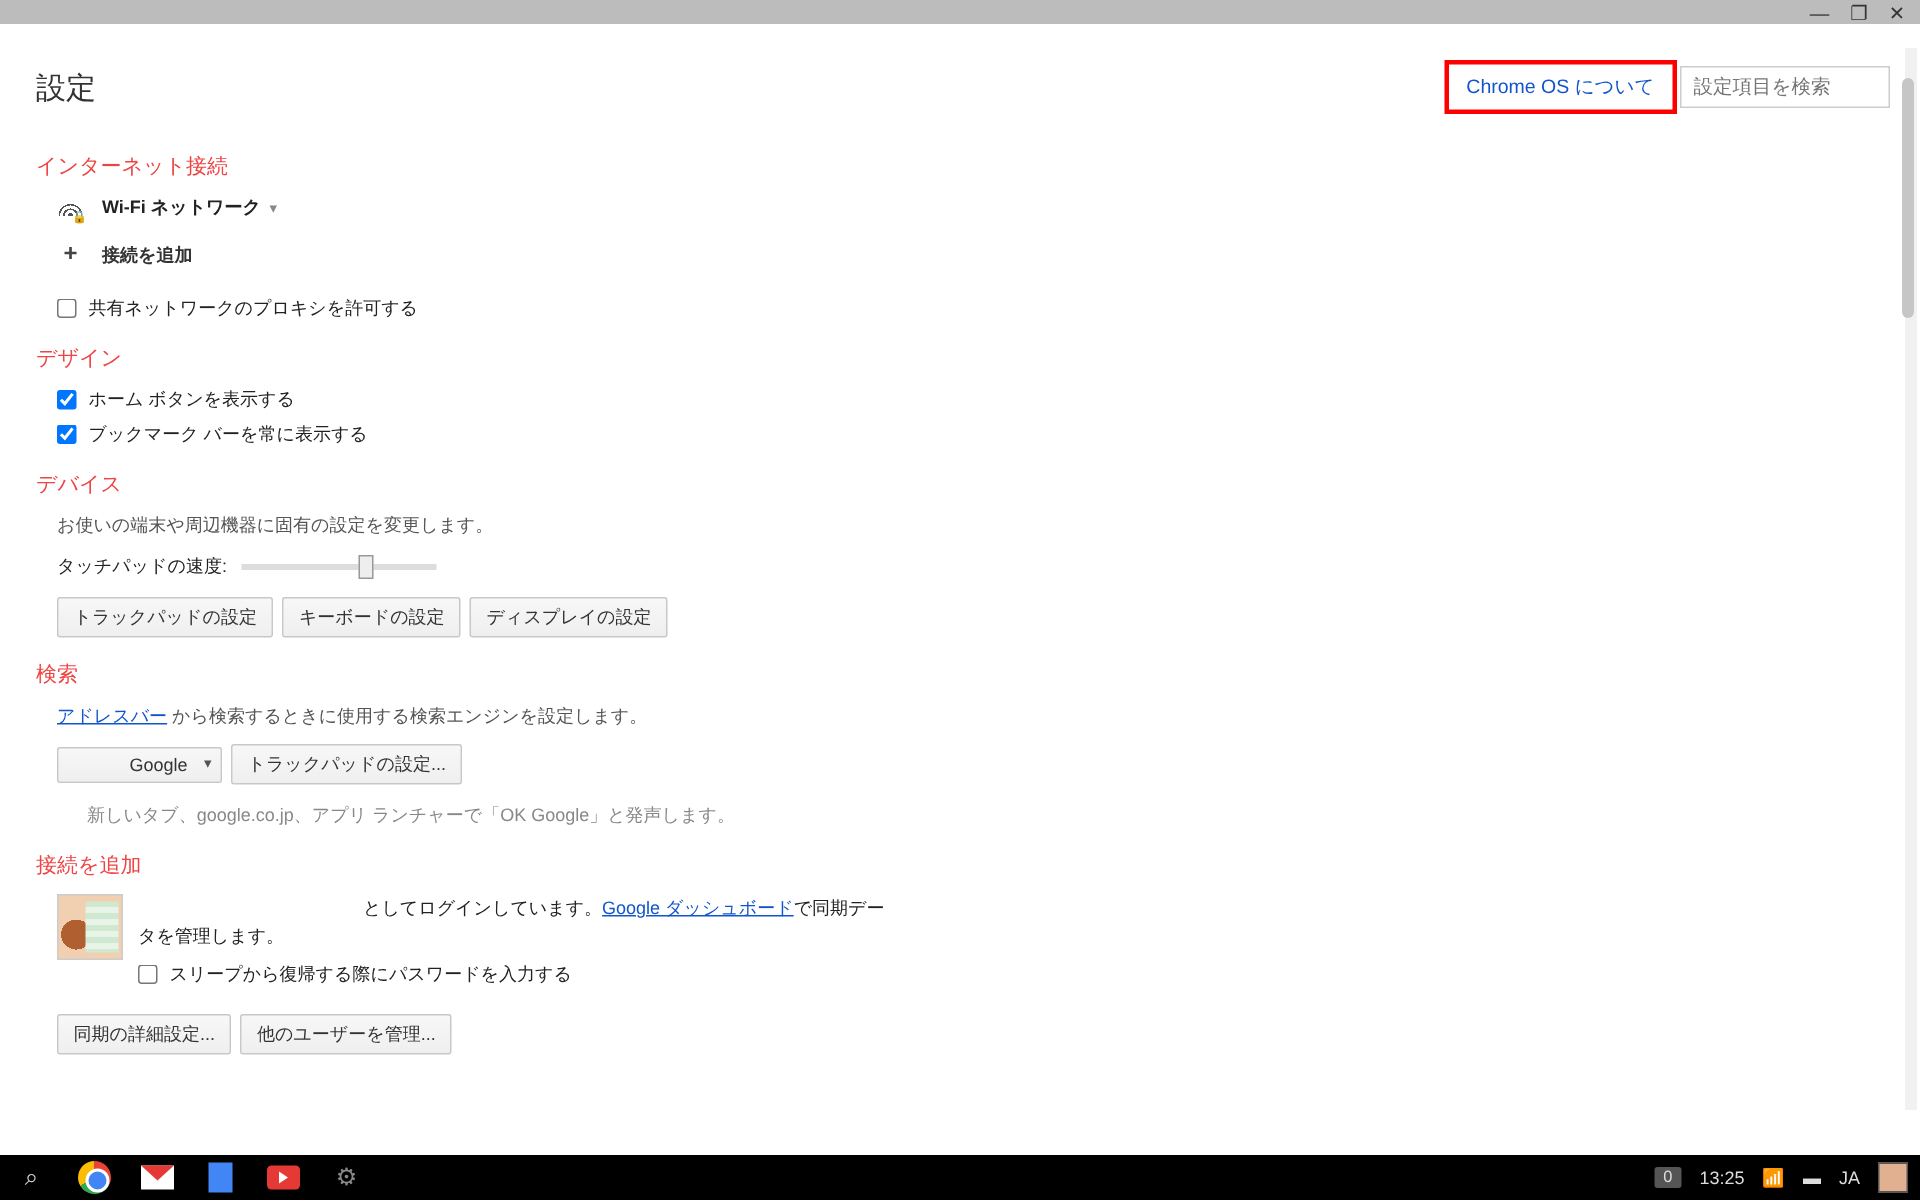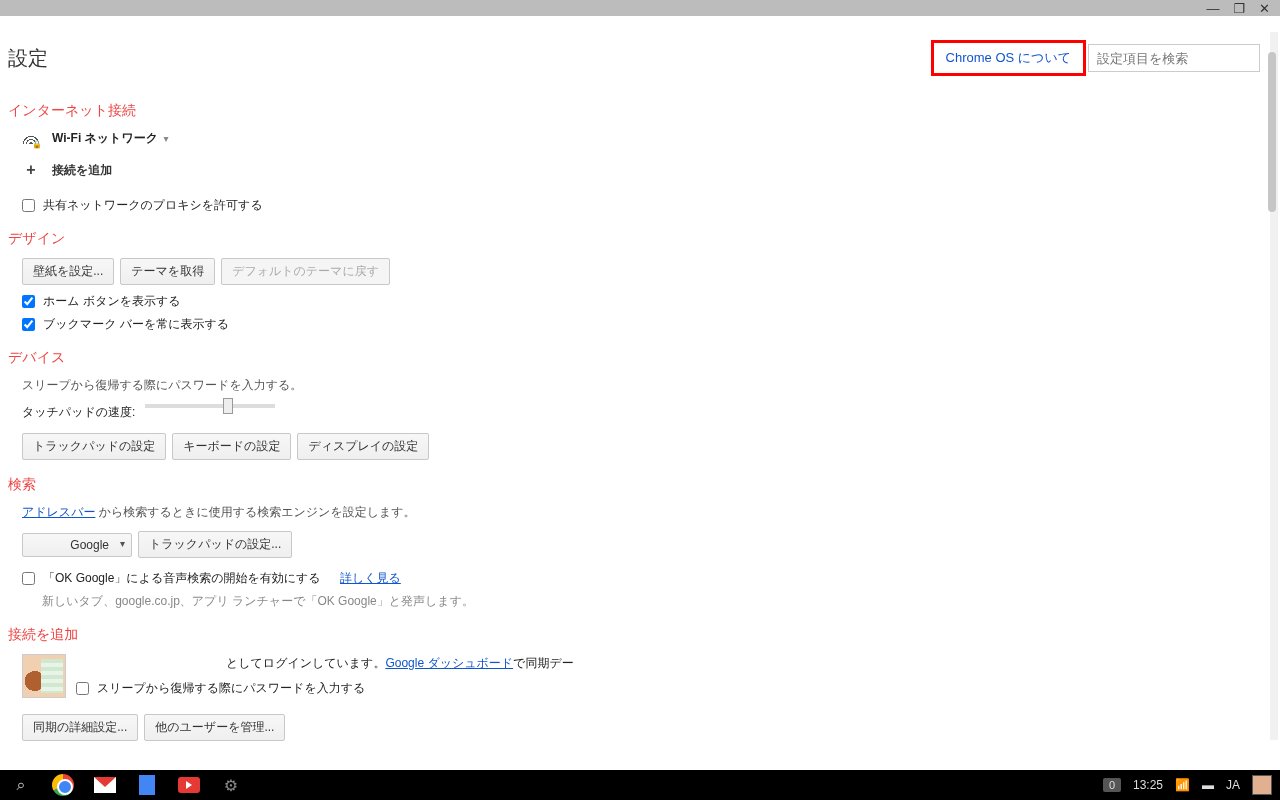--- a/index.html
+++ b/index.html
@@ -20,43 +20,44 @@
     justify-content: flex-end;
     align-items: center;
     gap: 14px;
     padding-right: 10px;
   }
   .tb-btn { font-family: Arial, sans-serif; font-size: 13px; color: #333; cursor: default; }
   .content {
     position: absolute;
     top: 16px; left: 0; right: 0; bottom: 30px;
     overflow-y: auto;
-    padding: 24px 20px 10px 8px;
+    padding: 24px 20px 10px 24px;
   }
   .header-row {
     display: flex;
     align-items: center;
     margin-bottom: 26px;
   }
   .page-title { font-size: 20px; color: #333; font-weight: 400; margin-right: auto; }
   .about-link {
     color: #1155cc;
     border: 3px solid #ff0000;
     padding: 6px 12px;
     margin-right: 2px;
     font-size: 13px;
     cursor: pointer;
   }
   .search-box {
     border: 1px solid #ccc;
     padding: 4px 8px;
-    width: 172px;
+    width: 140px;
     height: 28px;
     font-size: 13px;
     color: #999;
+    font-family: Liberation Mono, monospace;
   }
   h2.section {
     font-size: 14px;
     font-weight: 400;
     color: #ef4444;
     margin: 16px 0 10px 0;
   }
   .indent { margin-left: 14px; }
   .wifi-row { display: flex; align-items: center; gap: 12px; margin-bottom: 14px; }
   .wifi-icon {
@@ -81,21 +82,21 @@
     border:1px solid #c8c8c8;
     border-radius:2px;
     padding: 4px 10px;
     font-size:12px;
     color:#333;
     cursor: pointer;
   }
   .btn[disabled]{ color:#aaa; background:#f5f5f5; cursor:default;}
   .btn-row { display:flex; gap:6px; margin: 2px 0 8px 14px;}
   .desc { font-size:12px; color:#555; margin: 4px 0 10px 14px;}
-  .slider-row { display:flex; gap:10px; margin:4px 0 12px 14px; font-size:12px; color:#222;}
+  .slider-row { display:flex; align-items:center; gap:10px; margin:4px 0 12px 14px; font-size:12px; color:#222;}
   .slider-track { position:relative; width:130px; height:4px; background:#ddd; }
   .slider-thumb { position:absolute; top:-6px; left:78px; width:10px; height:16px; background:#eee; border:1px solid #999;}
   .link { color:#1155cc; text-decoration: underline; cursor:pointer;}
   .select {
     border:1px solid #c8c8c8; background:linear-gradient(#f7f7f7,#efefef);
     padding:4px 22px 4px 8px; font-size:12px; border-radius:2px;
     position:relative; display:inline-block; min-width:110px; cursor:pointer;text-align:right;
   }
   .select::after{content:"▾"; position:absolute; right:6px; top:4px; font-size:10px; color:#555;}
   .row-flex{ display:flex; align-items:center; gap:6px; margin-left:14px;}
@@ -171,71 +172,61 @@
       <span class="plus-icon">+</span>
       <span>接続を追加</span>
     </div>
   </div>
   <label class="cb-row">
     <input type="checkbox" style="">
     <span>共有ネットワークのプロキシを許可する</span>
   </label>
 
   <h2 class="section">デザイン</h2>
-  <div class="btn-row">
-    <button class="btn">壁紙を設定...</button>
-    <button class="btn">テーマを取得</button>
-    <button class="btn" disabled="">デフォルトのテーマに戻す</button>
-  </div>
   <label class="cb-row">
     <input type="checkbox" checked="" style="">
     <span>ホーム ボタンを表示する</span>
   </label>
   <label class="cb-row">
     <input type="checkbox" checked="" style="">
     <span>ブックマーク バーを常に表示する</span>
   </label>
 
   <h2 class="section">デバイス</h2>
-  <div class="desc">スリープから復帰する際にパスワードを入力する。</div>
+  <div class="desc">お使いの端末や周辺機器に固有の設定を変更します。</div>
   <div class="slider-row">
     <span>タッチパッドの速度:</span>
     <span class="slider-track">
       <span class="slider-thumb"></span>
     </span>
   </div>
   <div class="btn-row">
     <button class="btn">トラックパッドの設定</button>
     <button class="btn">キーボードの設定</button>
     <button class="btn">ディスプレイの設定</button>
   </div>
 
   <h2 class="section">検索</h2>
   <div class="desc">
     <span class="link">アドレスバー</span><span> から検索するときに使用する検索エンジンを設定します。</span>
   </div>
   <div class="row-flex" style="margin-bottom:12px;">
     <span class="select">Google</span>
     <button class="btn">トラックパッドの設定...</button>
   </div>
-  <label class="cb-row">
-    <input type="checkbox" style="">
-    <span>「OK Google」による音声検索の開始を有効にする</span>
-    <span>&nbsp;</span>
-    <span class="link">詳しく見る</span>
-  </label>
   <div class="note">新しいタブ、google.co.jp、アプリ ランチャーで「OK Google」と発声します。</div>
 
   <h2 class="section">接続を追加</h2>
   <div class="user-block">
     <div class="avatar-thumb"></div>
     <div class="user-text">
       <div>
         <span style="display:inline-block;width:150px;"></span><span>としてログインしています。</span><span class="link">Google ダッシュボード</span><span>で同期デー</span>
       </div>
+      <div>タを管理します。</div>
       <label class="cb-row" style="margin-left:0;">
         <input type="checkbox" style="">
         <span>スリープから復帰する際にパスワードを入力する</span>
       </label>
     </div>
   </div>
   <div class="btn-row" style="margin-top:10px;">
     <button class="btn">同期の詳細設定...</button>
     <button class="btn">他のユーザーを管理...</button>
   </div>

